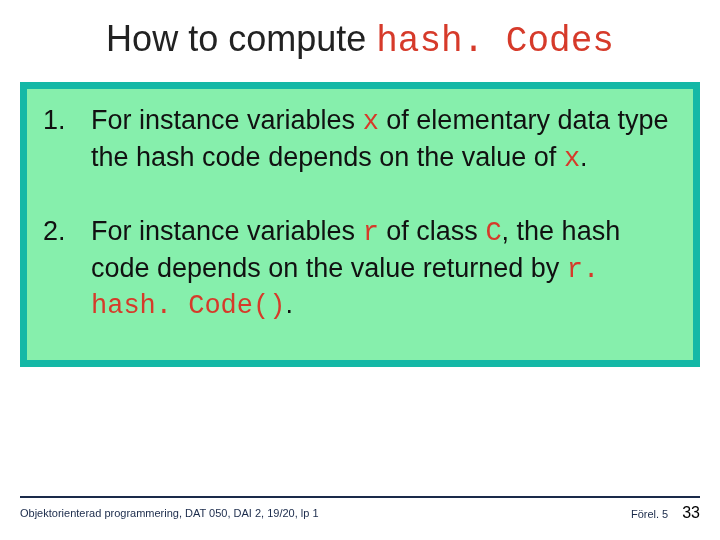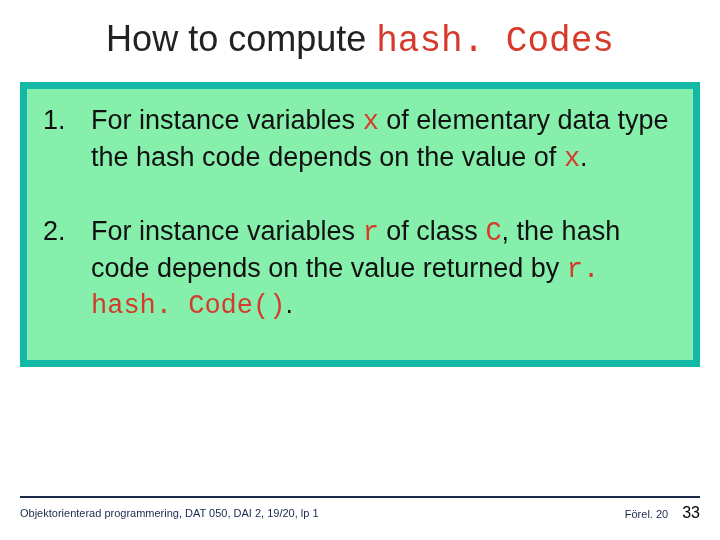--- a/index.html
+++ b/index.html
@@ -101,19 +101,19 @@
         <span>For instance variables </span><span class="mono">r</span><span> of class </span><span class="mono">C</span><span>, the hash code depends on the value returned by </span><span class="mono">r. hash. Code()</span><span>.</span>
       </li>
     </ol>
   </div>
 
   <div class="footer">
     <div class="footer-line"></div>
     <div class="footer-row">
       <div class="footer-left">Objektorienterad programmering, DAT 050, DAI 2, 19/20, lp 1</div>
       <div class="footer-right">
-        <span class="footer-lecture">Förel. 20</span>
+        <span class="footer-lecture">Förel. 5</span>
         <span class="footer-page">33</span>
       </div>
     </div>
   </div>
 
 </div>
 
 </body></html>

